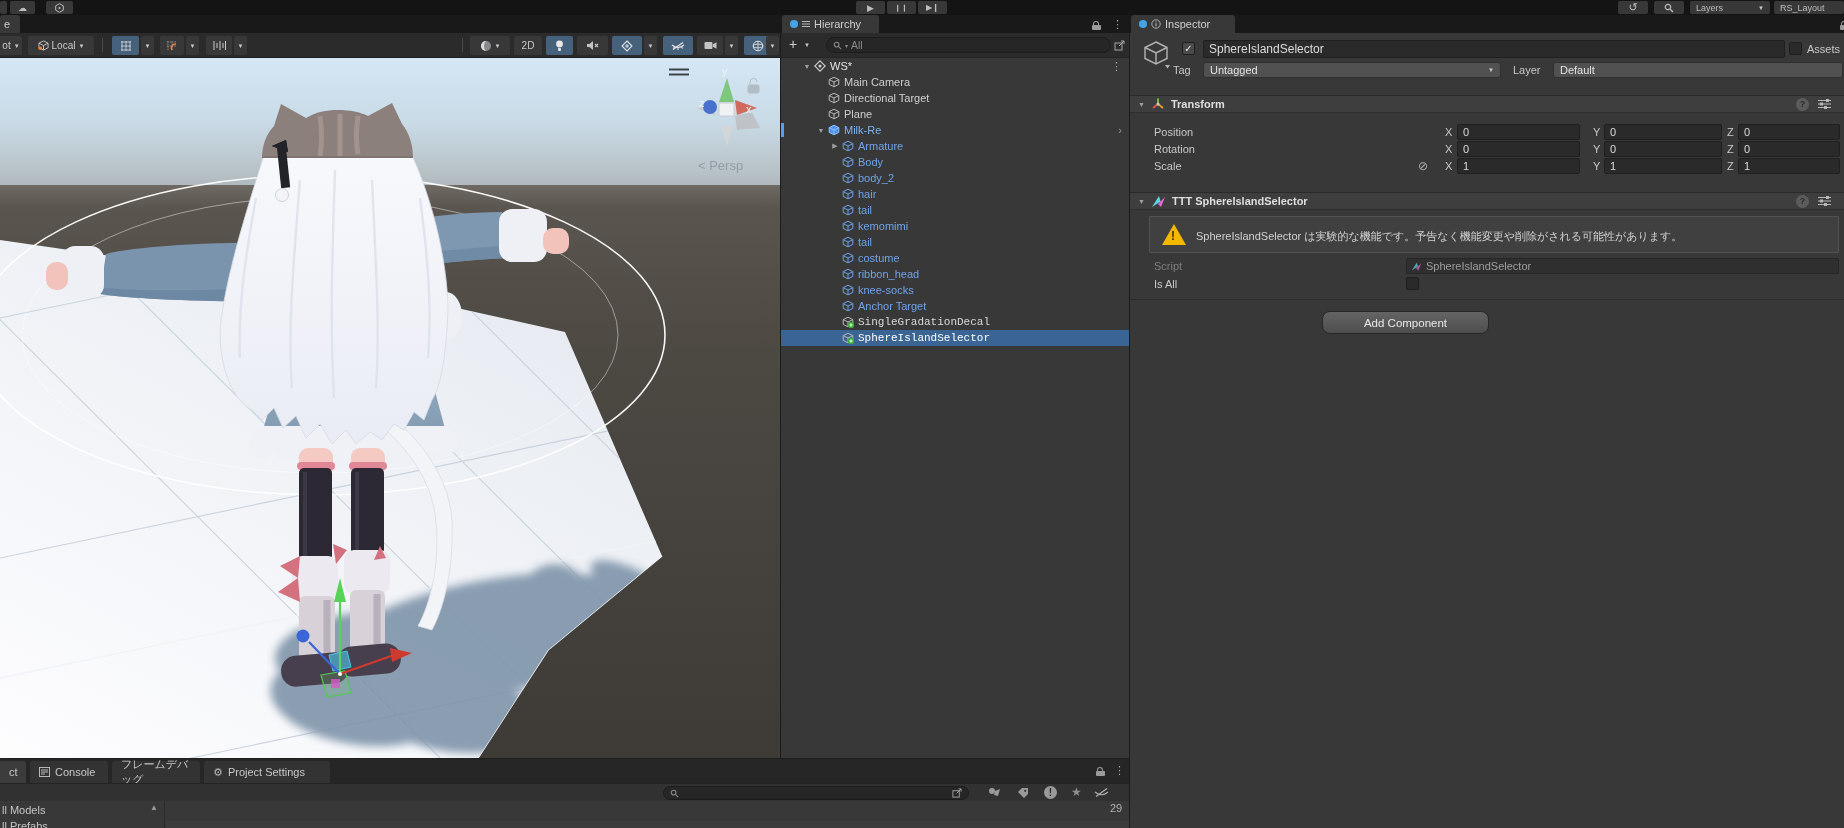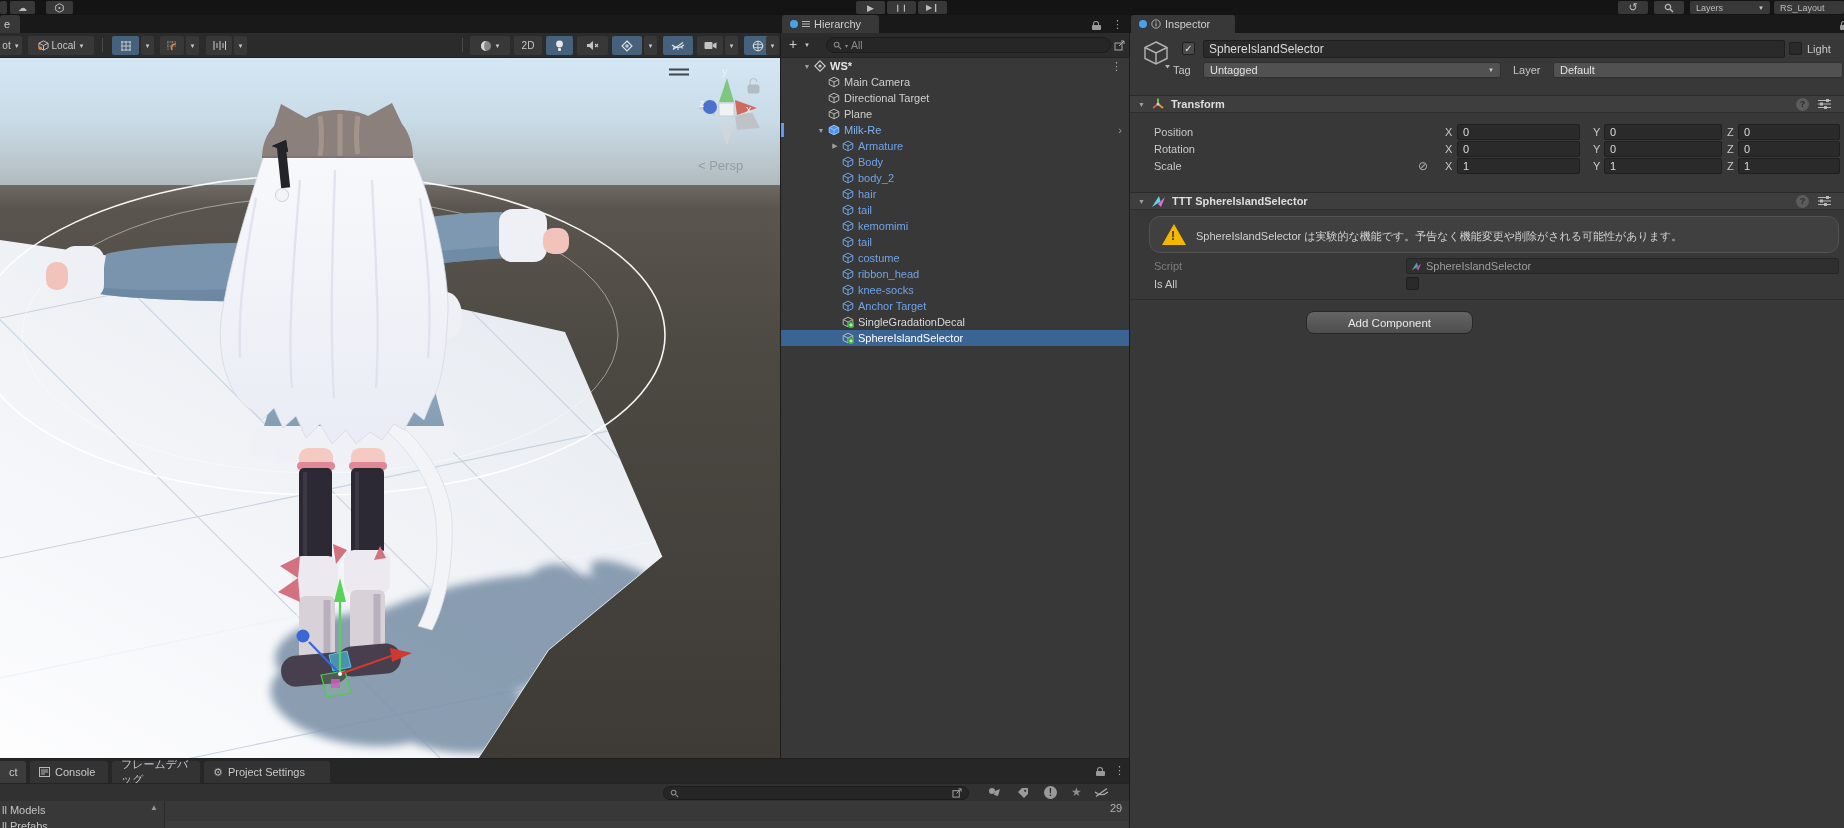--- a/index.html
+++ b/index.html
@@ -30,43 +30,43 @@
   .hier{left:780px;top:33px;width:349px;height:725px;background:#383838;border-left:1px solid #1c1c1c;}
   .htool{position:absolute;left:0;top:0;width:349px;height:25px;background:#2b2b2b;border-bottom:1px solid #242424;}
   .searchfield{position:absolute;background:#262626;border:1px solid #1c1c1c;border-radius:8px;display:flex;align-items:center;
                color:#8a8a8a;font-size:10.5px;gap:3px;padding:0 6px;}
   .hscene{position:absolute;left:0;top:25px;width:349px;height:16px;display:flex;align-items:center;}
   .hrow{position:relative;height:16px;display:flex;align-items:center;width:349px;}
   .hrow.sel{background:#3a6494;}
   .harrow{width:12px;display:inline-flex;justify-content:center;font-size:7px;color:#9f9f9f;flex:none;}
   .hicon{width:14px;display:inline-flex;justify-content:center;flex:none;}
   .hlabel{margin-left:3px;white-space:nowrap;font-size:11px;}
-  .hlabel.normal{color:#cfcfcf;}.hlabel.prefab{color:#6fa3e8;}.hlabel.root{color:#7ab4f2;}.hlabel.added{color:#d9d9d9;}
+  .hlabel.normal{color:#cfcfcf;}.hlabel.prefab{color:#6fa3e8;}.hlabel.root{color:#7ab4f2;}.hlabel.added{color:#d9d9d9;font-family:Liberation Mono, monospace;}
   .hrow.sel .hlabel{color:#ffffff;}
   .hbar{position:absolute;left:0;top:1px;width:3px;height:14px;background:#5a9cf8;}
   .hchev{position:absolute;right:8px;color:#9a9a9a;font-size:11px;}
   
   .insp{left:1129px;top:33px;width:715px;height:795px;background:#383838;border-left:1px solid #1c1c1c;}
   .drop{position:absolute;height:16px;background:#515151;border:1px solid #303030;border-radius:3px;color:#e2e2e2;
         font-size:11px;display:flex;align-items:center;padding:0 6px;}
   .drop .caret{margin-left:auto;}
   .comphead{position:absolute;left:0;width:715px;height:18px;background:#3e3e3e;border-top:1px solid #2a2a2a;border-bottom:1px solid #2f2f2f;
             display:flex;align-items:center;gap:6px;padding-left:8px;}
   .comphead .title{font-weight:bold;color:#dedede;font-size:11px;}
   .fold{font-size:7px;color:#9f9f9f;}
   .helpq{width:13px;height:13px;border-radius:50%;background:#5c5c5c;color:#2c2c2c;font-size:9px;font-weight:bold;
          display:flex;align-items:center;justify-content:center;}
   .cb{width:13px;height:13px;background:#2a2a2a;border:1px solid #1e1e1e;border-radius:2px;display:inline-flex;align-items:center;justify-content:center;}
   .cb.checked{background:#4a4a4a;color:#e8e8e8;font-size:10px;}
   .xyz{color:#c8c8c8;font-size:11px;}
   .nfield{position:absolute;height:16px;font-size:11px;color:#dcdcdc;background:#2a2a2a;border:1px solid #1f1f1f;border-radius:2px;padding:0 5px;width:100%;}
-  .warnbox{position:absolute;left:19px;width:690px;height:37px;background:#404040;border:1px solid #525252;border-radius:11px;}
+  .warnbox{position:absolute;left:19px;width:690px;height:37px;background:#404040;border:1px solid #525252;border-radius:1px;}
   .warntri{position:absolute;left:12px;top:7px;width:0;height:0;border-left:12px solid transparent;border-right:12px solid transparent;border-bottom:21px solid #f5b800;}
   .warntri:after{content:"!";position:absolute;left:-3px;top:5px;color:#403000;font-weight:bold;font-size:12px;}
-  .addbtn{position:absolute;left:176px;width:167px;height:23px;background:linear-gradient(#646464,#4e4e4e);
+  .addbtn{position:absolute;left:192px;width:167px;height:23px;background:linear-gradient(#646464,#4e4e4e);
           border:1px solid #282828;border-radius:8px;color:#e8e8e8;font-size:11.5px;display:flex;align-items:center;justify-content:center;}
   
   .bottom{left:0;top:758px;width:1129px;height:70px;background:#383838;border-top:1px solid #1f1f1f;}
   .btabbar{position:absolute;left:0;top:0;width:1129px;height:24px;background:#262626;}
   .btab{position:absolute;top:2px;height:22px;background:#333333;border-radius:3px 3px 0 0;color:#c9c9c9;
         display:flex;align-items:center;gap:5px;padding:0 9px;font-size:11px;}
   .btoolrow{position:absolute;left:0;top:24px;width:1129px;height:18px;background:#313131;border-top:1px solid #242424;}
   .favcol{position:absolute;left:0;top:42px;width:165px;height:28px;background:#383838;border-right:1px solid #2a2a2a;color:#c4c4c4;}
   .crumbbar{position:absolute;left:166px;top:42px;width:963px;height:20px;background:#3a3a3a;border-bottom:1px solid #2e2e2e;
             display:flex;align-items:center;gap:7px;padding-left:10px;color:#c0c0c0;}
@@ -445,21 +445,21 @@
       </svg>
     </div>
     <div class="hscene">
       <span class="harrow" style="margin-left:20px">▼</span>
       <span class="hicon">
         <svg width="12" height="12" viewBox="0 0 12 12">
             <path d="M6 .8 11.2 6 6 11.2.8 6Z" fill="none" stroke="#cfcfcf" stroke-width="1.1"></path>
             <circle cx="6" cy="6" r="1.6" fill="#cfcfcf"></circle>
           </svg>
       </span>
-      <span class="hlabel" style="color:#e4e4e4;font-weight:bold">WS*</span>
+      <span class="hlabel" style="color:#e4e4e4;font-weight:normal">WS*</span>
       <span class="abs kebab" style="right:8px">⋮</span>
     </div>
     <div class="abs" style="left:0;top:41px;width:349px">
         <div class="hrow">
           <span class="harrow" style="margin-left:34px"></span>
           <span class="hicon">
             <svg width="12" height="12" viewBox="0 0 12 12">
               <path d="M6 1.2 10.8 3.6V8.4L6 10.8 1.2 8.4V3.6Z" fill="none" stroke="#b8b8b8"></path>
               <path d="M1.2 3.6 6 6l4.8-2.4M6 6v4.8" fill="none" stroke="#b8b8b8"></path>
             </svg>
@@ -638,21 +638,21 @@
   <div class="abs insp">
 
     <svg class="abs" style="left:12px;top:6px" width="30" height="30" viewBox="0 0 30 30">
       <path d="M14 3 25 8.5v11L14 25 3 19.5v-11Z" fill="none" stroke="#b4b4b4" stroke-width="1.4"></path>
       <path d="M3 8.5 14 14l11-5.5M14 14v11" fill="none" stroke="#b4b4b4" stroke-width="1.4"></path>
       <path d="M23 26l5 0-2.5 3.5z" fill="#b4b4b4"></path>
     </svg>
     <span class="abs cb checked" style="left:52px;top:9px">✓</span>
     <input class="abs nfield" style="left: 73px; top: 7px; width: 582px; height: 18px; font-size: 12px;" readonly="" value="SphereIslandSelector">
     <span class="abs cb" style="left:659px;top:9px"></span>
-    <span class="abs" style="left:677px;top:10px;color:#c8c8c8">Light</span>
+    <span class="abs" style="left:677px;top:10px;color:#c8c8c8">Assets</span>
     <span class="abs" style="left:43px;top:31px;color:#c8c8c8">Tag</span>
     <div class="drop" style="left:73px;top:29px;width:298px">
       <span>Untagged</span>
         <span class="caret">▼</span>
     </div>
     <span class="abs" style="left:383px;top:31px;color:#c8c8c8">Layer</span>
     <div class="drop" style="left:423px;top:29px;width:290px">
       <span>Default</span>
     </div>
 

